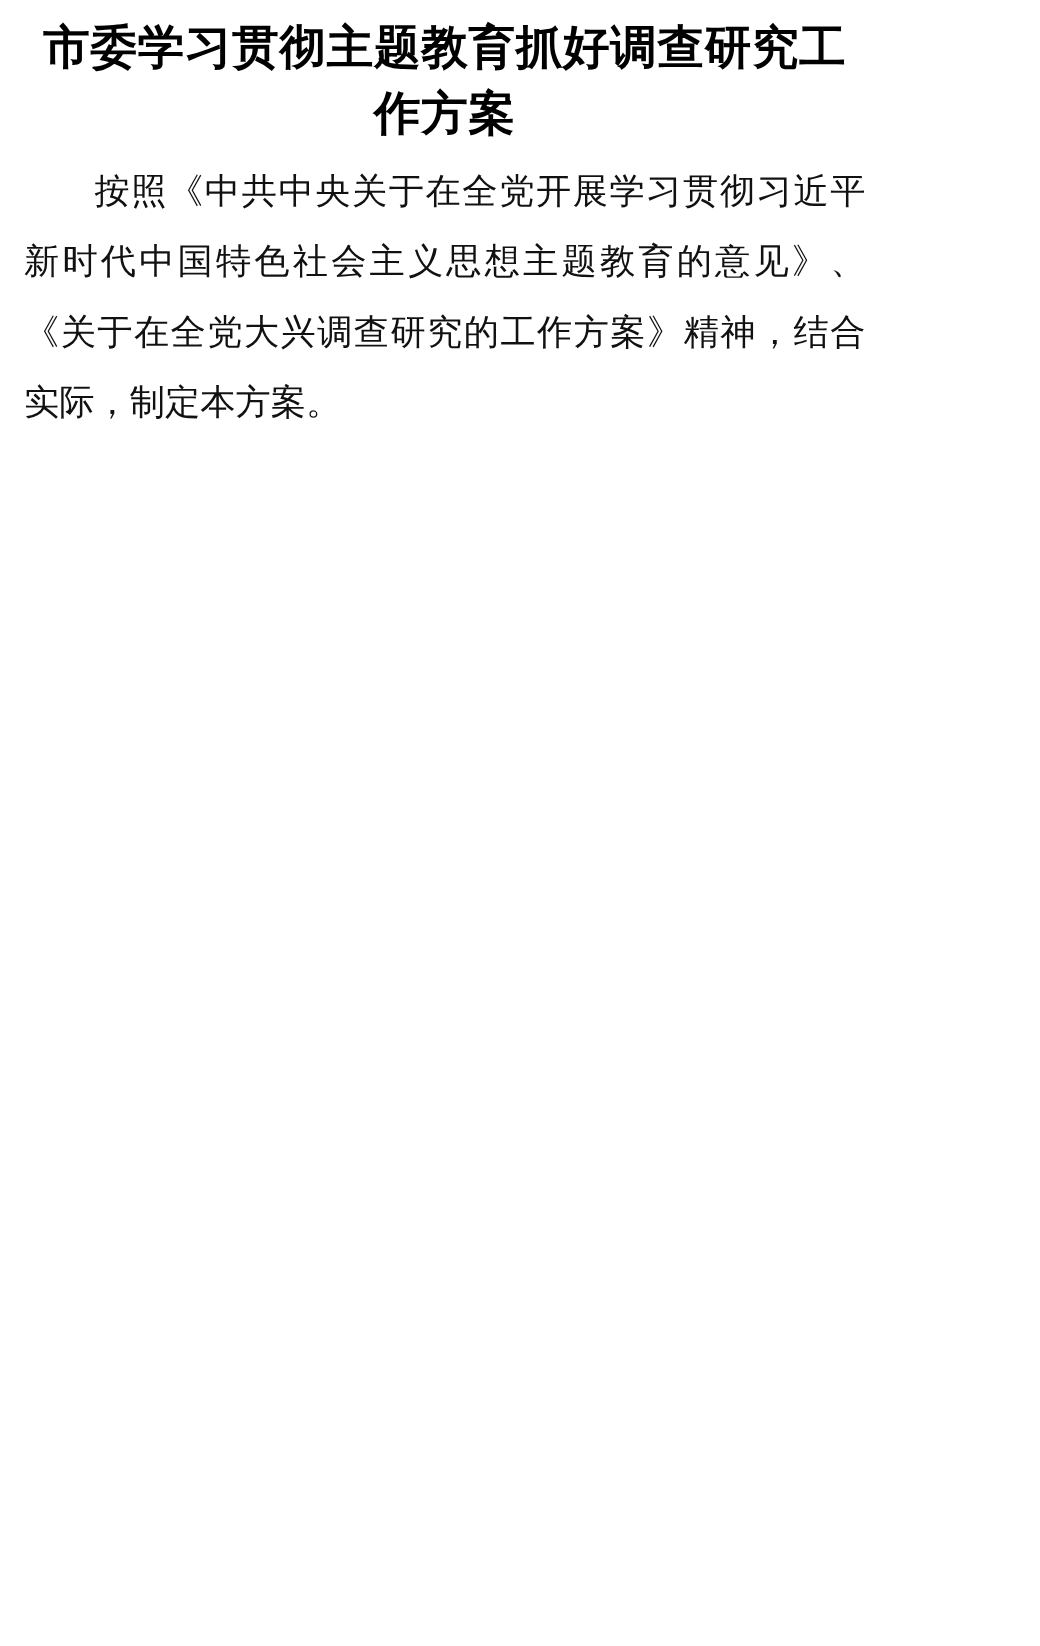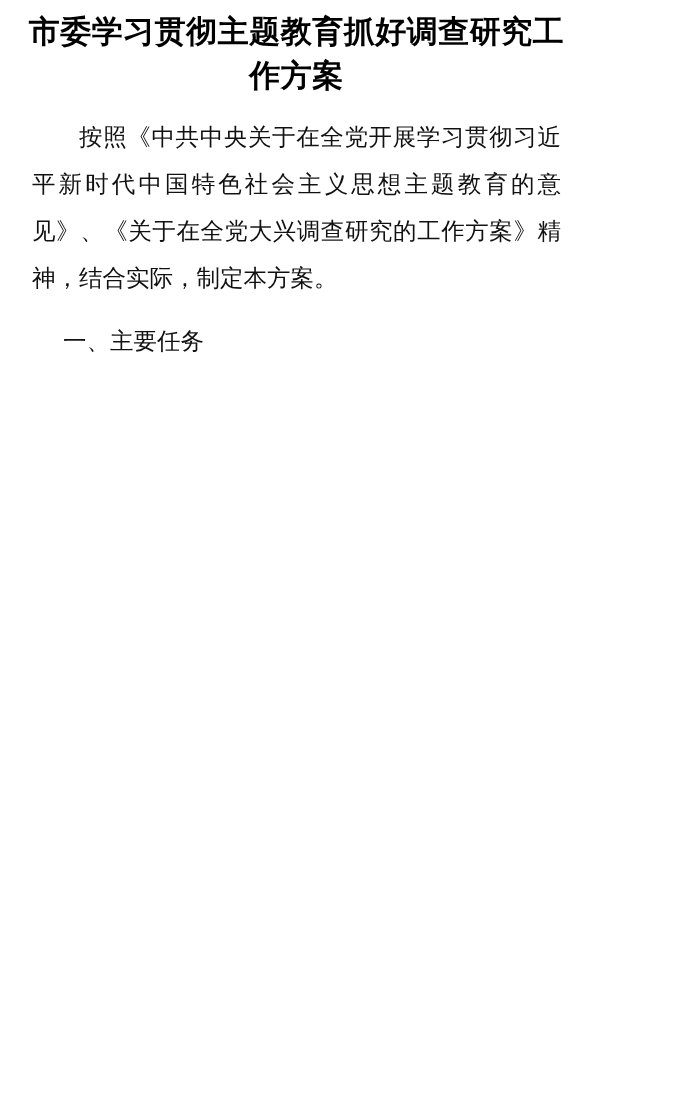--- a/index.html
+++ b/index.html
@@ -28,21 +28,21 @@
     letter-spacing: 0.5px;
     margin: 0 0 6px 0;
     color: #000;
   }
   .para {
     font-size: 23.5px;
     line-height: 47px;
     text-align: justify;
     text-justify: inter-ideograph;
     text-align-last: left;
-    margin: 16px;
+    margin: 0;
     letter-spacing: 0px;
     color: #111;
   }
   .para.indent {
     text-indent: 2em;
   }
   .heading {
     font-size: 23.5px;
     line-height: 47px;
     text-indent: 2em;
@@ -51,17 +51,16 @@
   }
 </style>
 </head>
 <body>
 
 <div class="page">
   <h1 class="doc-title">市委学习贯彻主题教育抓好调查研究工作方案</h1>
 
   <p class="para indent">按照《中共中央关于在全党开展学习贯彻习近平新时代中国特色社会主义思想主题教育的意见》、《关于在全党大兴调查研究的工作方案》精神，结合实际，制定本方案。</p>
 
-  <p class="heading">一、主要任务</p>
 
 
 
 </div>
 
 </body></html>

